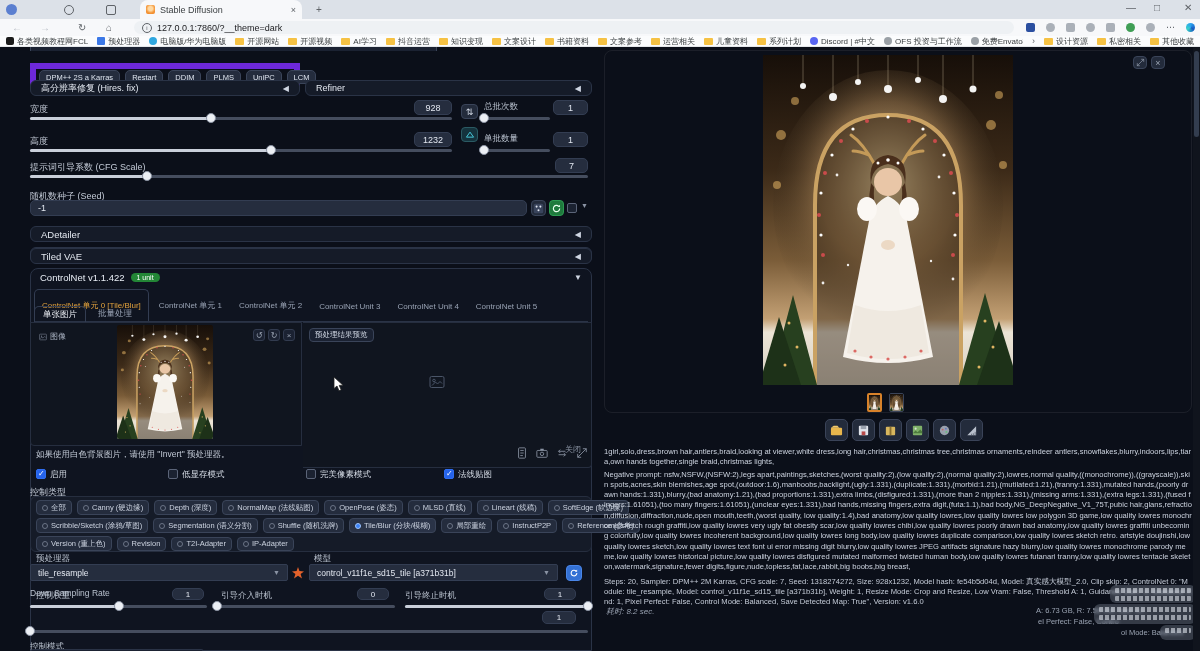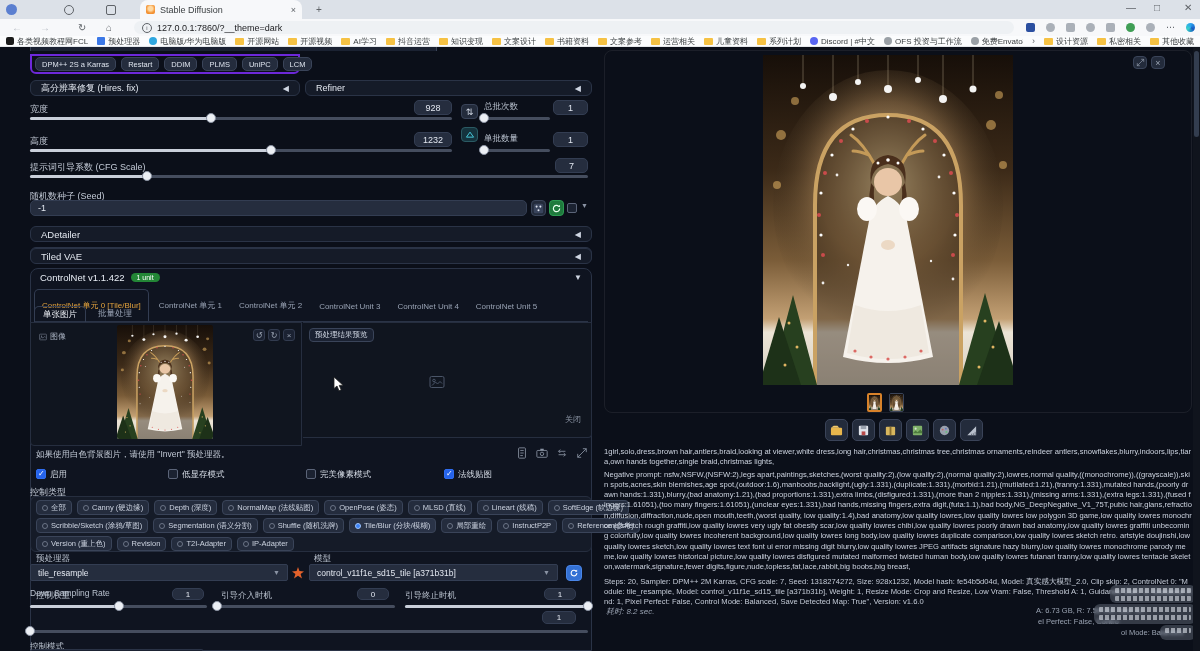--- a/index.html
+++ b/index.html
@@ -207,21 +207,21 @@
       </div>
     </div>
   <div class="bm">
     <span class="bmi folder-icon"></span>
     <span class="lb">其他收藏</span>
   </div>
 </div>
 
 <div class="abs" style="left:30px;top:47px;width:405px;height:4px;background:#1b2232;border-left:1px solid #3a4459;border-right:1px solid #3a4459;"></div>
 
-<div class="abs" style="left:30px;top:54px;width:270px;height:20px;border:2px solid #6d28d9;border-radius:0 0 6px 6px;box-sizing:border-box;display:flex;align-items:center;gap:5px;padding:0 3px;">
+<div class="abs" style="left:30px;top:63px;width:270px;height:20px;border:6px solid #6d28d9;border-radius:0 0 6px 6px;box-sizing:border-box;display:flex;align-items:center;gap:5px;padding:8px 3px;">
   <div id="samplers" style="display:flex;gap:5px;width:100%;">
       <div class="btn" style="height: 14px;">DPM++ 2S a Karras</div>
       <div class="btn" style="height: 14px;">Restart</div>
       <div class="btn" style="height: 14px;">DDIM</div>
       <div class="btn" style="height: 14px;">PLMS</div>
       <div class="btn" style="height: 14px;">UniPC</div>
       <div class="btn" style="height: 14px;">LCM</div>
     </div>
 </div>
 
@@ -450,21 +450,21 @@
           <circle cx="85" cy="210" r="1.2"></circle>
           <circle cx="168" cy="206" r="1.2"></circle>
         </g>
 </svg></div>
   <div class="abs" style="right:6px;top:6px;display:flex;gap:3px;">
     <span class="ghost">↺</span>
     <span class="ghost">↻</span>
     <span class="ghost">×</span>
   </div>
 </div>
-<div class="pane" style="left:303px;top:322px;width:289px;height:116px;border-left:none;border-radius:0 0 4px 0;">
+<div class="pane" style="left:303px;top:322px;width:289px;height:146px;border-left:none;border-radius:0 0 4px 0;">
   <span class="chip" style="left:6px;top:5px;">预处理结果预览</span>
   <svg class="abs" style="left:126px;top:52px;" width="16" height="14" viewBox="0 0 16 14">
     <rect x="1" y="1.5" width="14" height="11" rx="1.5" stroke="#4a5568" fill="none"></rect>
       <circle cx="5" cy="5.5" r="1.3" stroke="#4a5568" fill="none"></circle>
       <path d="M3 10.5l3.5-3.5 2 2 2.5-2.5 2 2" stroke="#4a5568" fill="none"></path>
   </svg>
   <span class="abs" style="right:10px;bottom:12px;color:#8a93a3;font-size:8px;">关闭</span>
 </div>
 
 <div class="abs" style="left:36px;top:449px;color:#c3cad6;font-size:8.5px;">如果使用白色背景图片，请使用 "Invert" 预处理器。</div>

